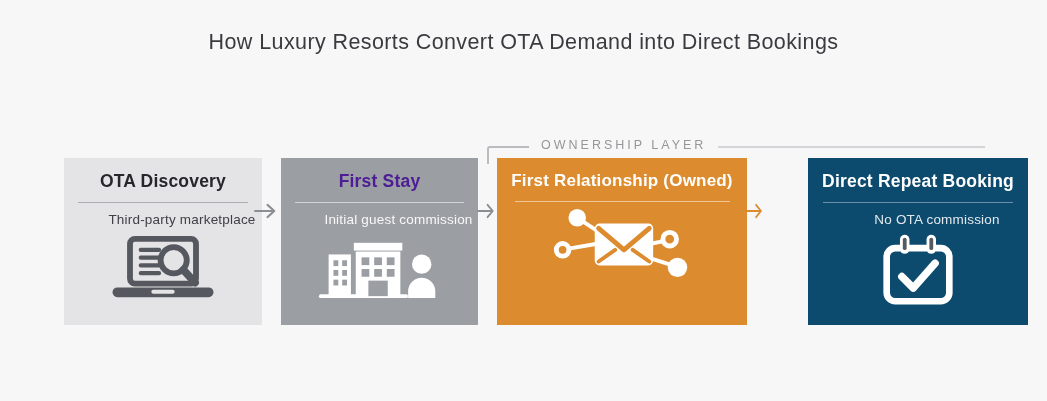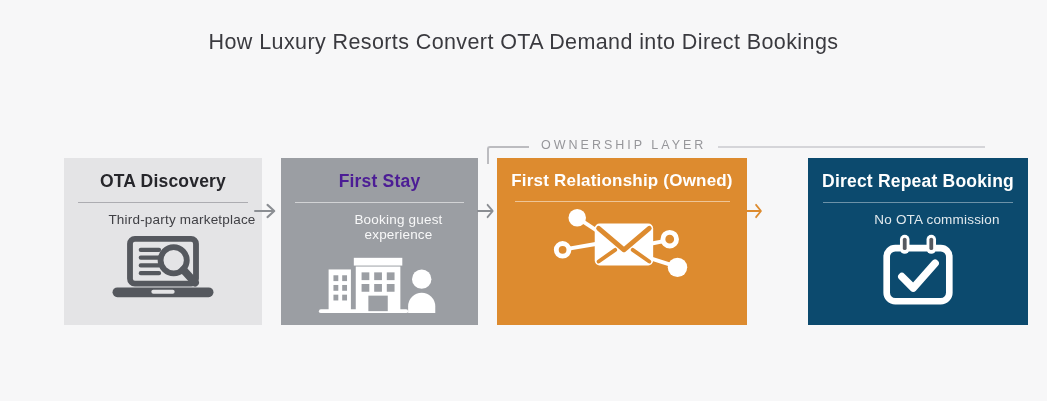--- a/index.html
+++ b/index.html
@@ -78,21 +78,21 @@
 
   <div class="arrow" style="left: 254px; width: 27px; color: rgb(139, 142, 147);">
     <svg viewBox="0 0 26 18" preserveAspectRatio="none">
       <path d="M1,9 H19 M13,3.5 L19.5,9 L13,14.5" fill="none" stroke="currentColor" stroke-width="2" stroke-linecap="round" stroke-linejoin="round"></path>
     </svg>
   </div>
 
   <div class="step step-2" style="left: 281px; width: 197px; background-color: rgb(155, 158, 163);">
     <div class="step-title" style="color: #4c1d95; text-align: center;">First Stay</div>
     <div class="step-divider" style="background-color: rgba(255, 255, 255, 0.55);"></div>
-    <div class="step-subtitle" style="color: rgba(255, 255, 255, 0.93);">Booking guest experience</div>
+    <div class="step-subtitle" style="color: rgba(255, 255, 255, 0.93);">Initial guest commission</div>
     <div class="step-icon" style="color: rgb(255, 255, 255);">
       <svg width="128" height="64" viewBox="0 0 130 66">
         <rect x="2" y="59" width="92" height="4" rx="2" fill="currentColor"></rect>
         <rect x="12" y="18" width="23" height="42" fill="currentColor"></rect>
         <rect x="17" y="24" width="5" height="6" style="fill: rgb(155, 158, 163);"></rect>
         <rect x="26" y="24" width="5" height="6" style="fill: rgb(155, 158, 163);"></rect>
         <rect x="17" y="34" width="5" height="6" style="fill: rgb(155, 158, 163);"></rect>
         <rect x="26" y="34" width="5" height="6" style="fill: rgb(155, 158, 163);"></rect>
         <rect x="17" y="44" width="5" height="6" style="fill: rgb(155, 158, 163);"></rect>
         <rect x="26" y="44" width="5" height="6" style="fill: rgb(155, 158, 163);"></rect>

